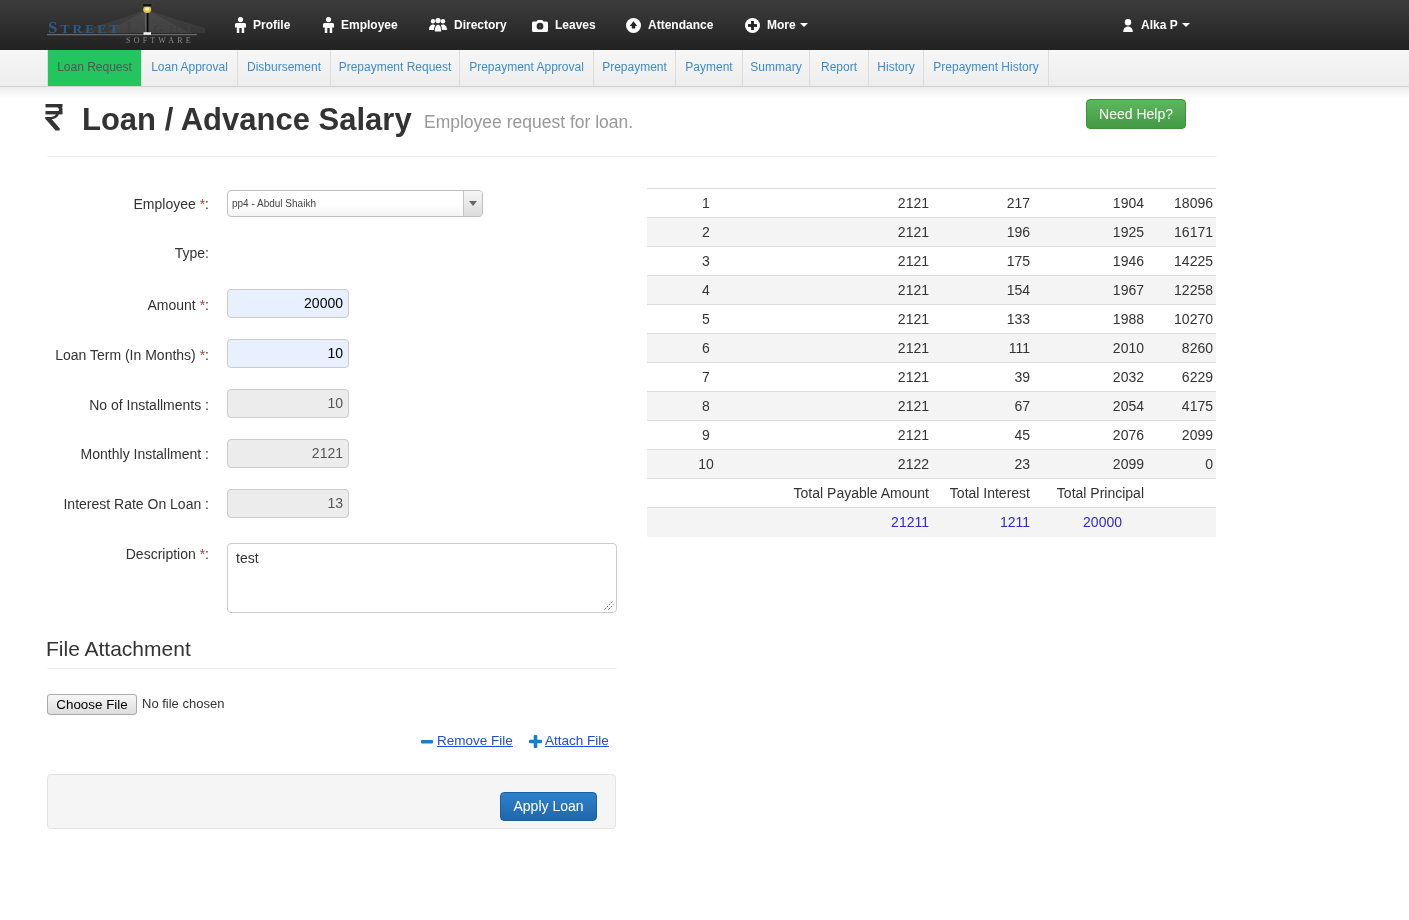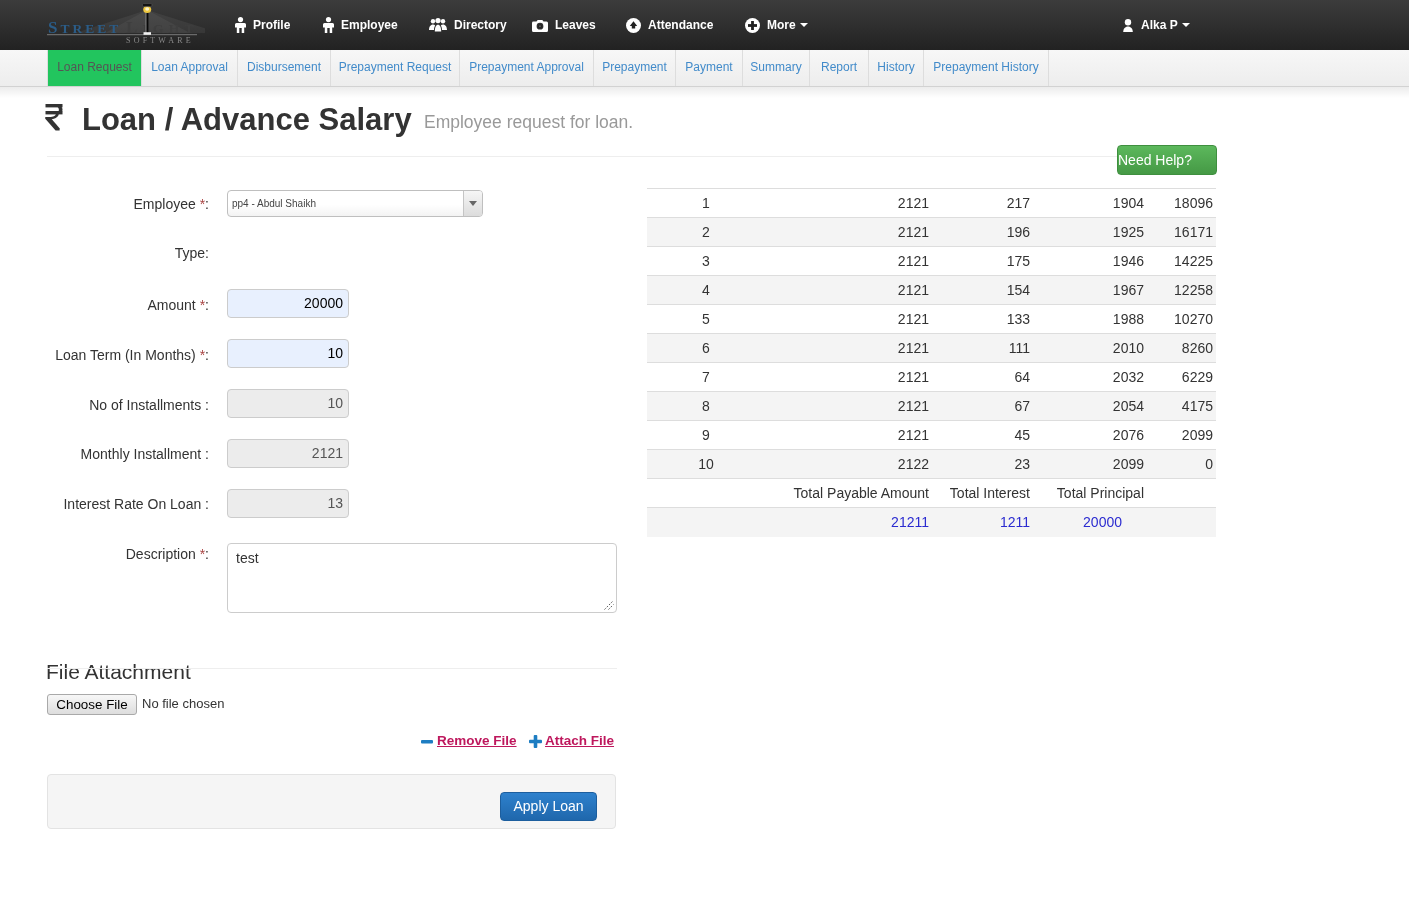--- a/index.html
+++ b/index.html
@@ -45,40 +45,40 @@
   border-left:4.5px solid transparent; border-right:4.5px solid transparent; border-top:5px solid #666; }
 .finput { position:absolute; left:227px; width:122px; height:29px; border:1px solid #ccc;
   border-radius:4px; font-size:14px; text-align:right; line-height:27px; padding-right:5px; color:#000; }
 .finput.blue { background:#e8f0fe; }
 .finput.dis { background:#ececec; color:#555; }
 #desc { position:absolute; left:227px; top:543px; width:390px; height:70px; border:1px solid #ccc;
   border-radius:4px; background:#fff; font-size:14px; color:#333; padding:6px 8px; }
 #desc svg { position:absolute; right:2px; bottom:2px; }
 
 
-#fa-head { position:absolute; left:46px; top:637px; font-size:21px; color:#333;margin-top:23px; }
+#fa-head { position:absolute; left:46px; top:637px; font-size:21px; color:#333; }
 #hr2 { position:absolute; left:47px; top:668px; width:570px; height:1px; background:#eee; }
 #choose { position:absolute; left:47px; top:694px; width:90px; height:21px;
   border:1px solid #a9a9a9; border-radius:3px; background:linear-gradient(180deg,#f7f7f7 0%,#dddddd 100%);
   font-size:13.4px; color:#000; text-align:center; line-height:19px; }
 #nofile { position:absolute; left:142px; top:696px; font-size:13px; color:#333; }
-.flink { position:absolute; top:733px; font-size:13.5px; font-weight:bold; color:#be185d; text-decoration:underline; }
+.flink { position:absolute; top:733px; font-size:13.5px; font-weight:normal; color:#1d4ed8; text-decoration:underline; }
 .fico { position:absolute; top:735px; }
 
 
 #panel { position:absolute; left:47px; top:774px; width:569px; height:55px;
   background:#f5f5f5; border:1px solid #e3e3e3; border-radius:4px; }
 #applybtn { position:absolute; left:500px; top:792px; width:97px; height:29px;
   background:linear-gradient(180deg,#2e81cd 0%,#1f67ac 100%); border:1px solid #1c5e9e; border-radius:4px;
   color:#fff; font-size:14px; text-align:center; line-height:27px; }
 
 
-#needhelp { position:absolute; left:1117px; top:99px; width:100px; height:30px;
+#needhelp { position:absolute; left:1086px; top:99px; width:100px; height:30px;
   background:linear-gradient(180deg,#5cb85c 0%,#459945 100%); border:1px solid #3f8f3f; border-radius:4px;
-  color:#fff; font-size:14px; text-align:left; line-height:28px;margin-top:46px; }
+  color:#fff; font-size:14px; text-align:center; line-height:28px; }
 
 
 #tbl { position:absolute; left:647px; top:188px; width:569px; border-collapse:collapse;
   font-size:14px; color:#333; table-layout:fixed; }
 #tbl td { border-top:1px solid #ddd; height:29px; padding:0 3px 0 0; text-align:right; }
 #tbl tr.stripe td { background:#f4f4f4; }
 #tbl td.c { text-align:center; padding:0; }
 #tbl td.l { text-align:left; padding-left:8px; }
 #tbl .hdr td { font-weight:bold; height:30px; }
 #tbl .tot td { font-weight:normal; border-top:1px solid #ddd; }
@@ -286,21 +286,21 @@
   <tr class="stripe">
           <td class="c">6</td>
           <td>2121</td>
           <td>111</td>
           <td>2010</td>
           <td>8260</td>
         </tr>
   <tr>
           <td class="c">7</td>
           <td>2121</td>
-          <td>64</td>
+          <td>39</td>
           <td>2032</td>
           <td>6229</td>
         </tr>
   <tr class="stripe">
           <td class="c">8</td>
           <td>2121</td>
           <td>67</td>
           <td>2054</td>
           <td>4175</td>
         </tr>

